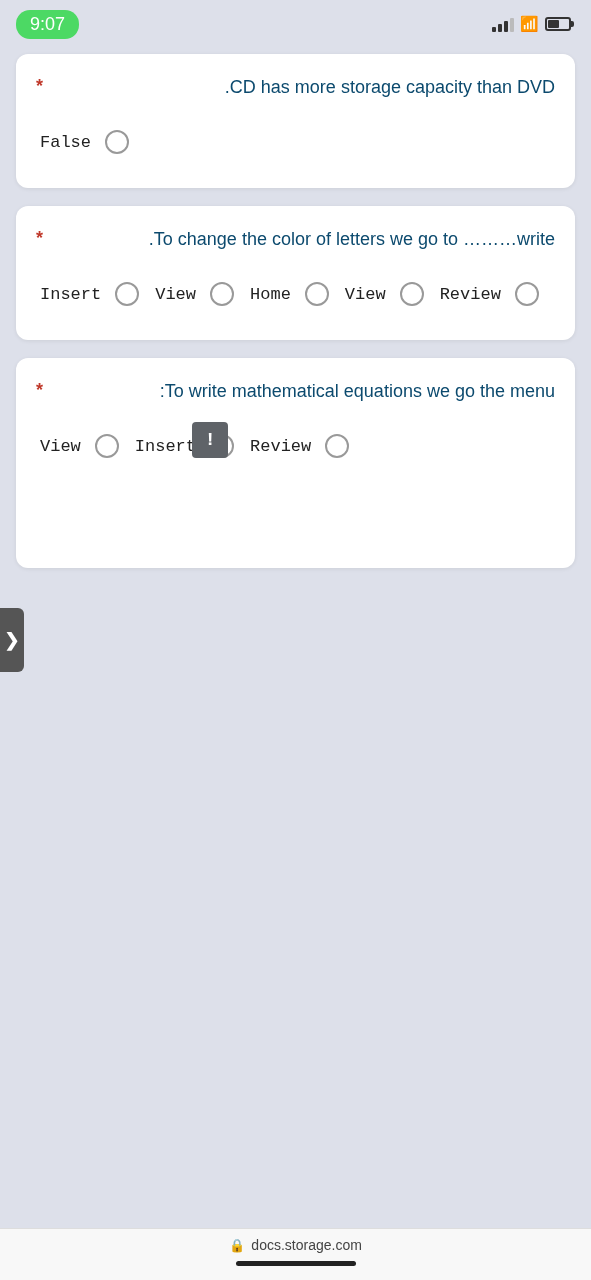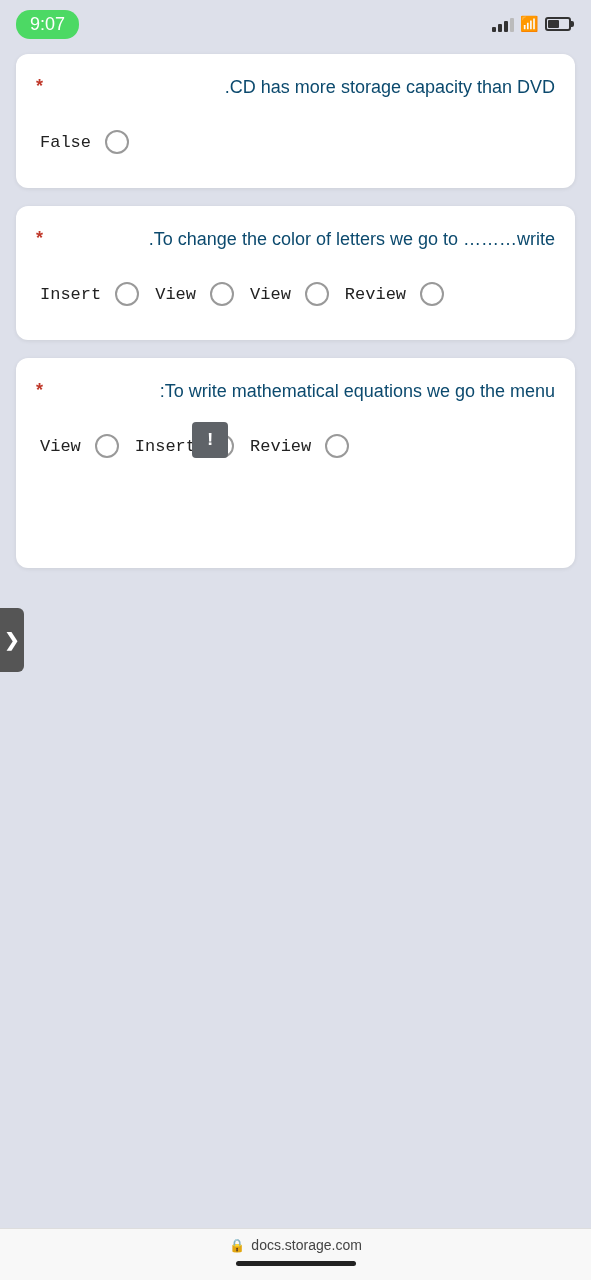--- a/index.html
+++ b/index.html
@@ -279,20 +279,24 @@
     <div class="options-list">
       <div class="option-row">
         <span class="option-label">Insert</span>
         <div class="radio-circle"></div>
       </div>
       <div class="option-row">
         <span class="option-label">View</span>
         <div class="radio-circle"></div>
       </div>
       <div class="option-row">
+        <span class="option-label">Home</span>
+        <div class="radio-circle"></div>
+      </div>
+      <div class="option-row">
         <span class="option-label">View</span>
         <div class="radio-circle"></div>
       </div>
       <div class="option-row">
         <span class="option-label">Review</span>
         <div class="radio-circle"></div>
       </div>
     </div>
   </div>
 

